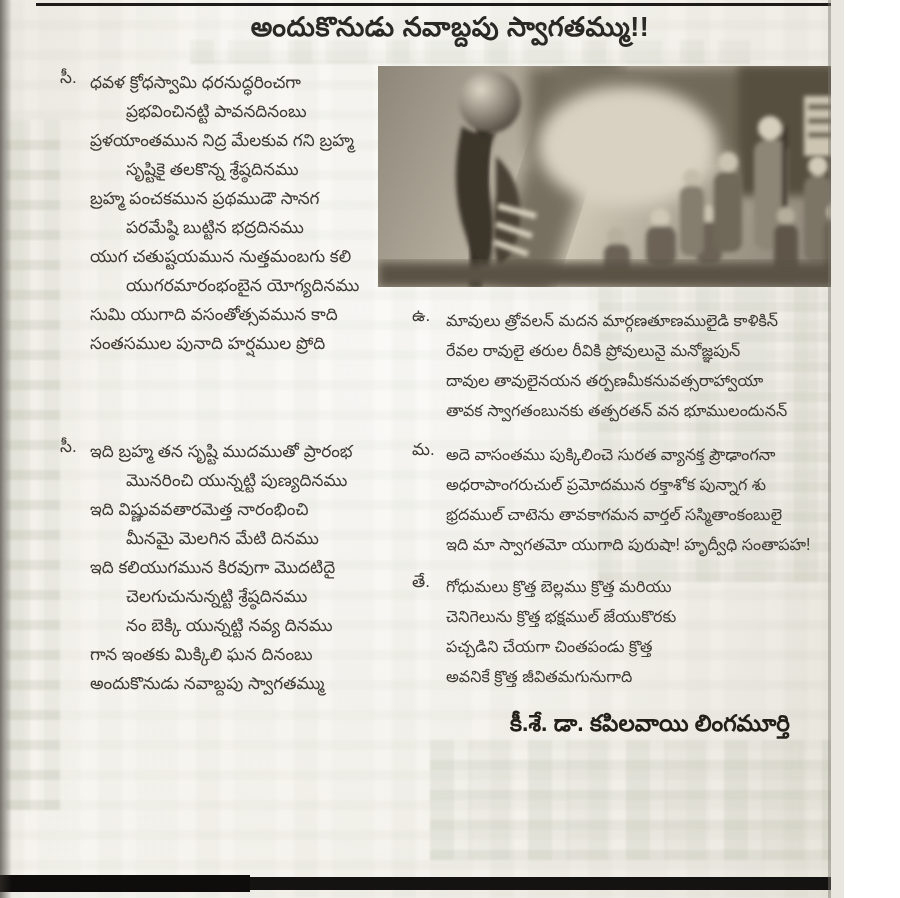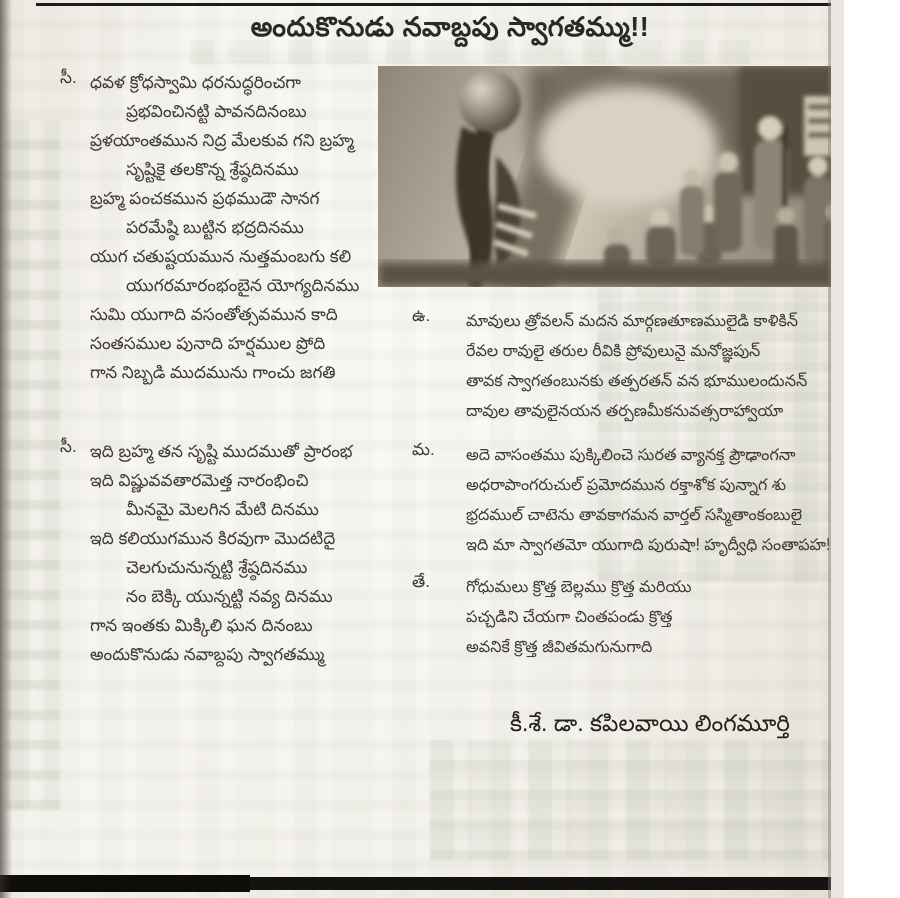--- a/index.html
+++ b/index.html
@@ -47,25 +47,25 @@
   .pline{font-size:17px;line-height:29px;color:#3d3933;white-space:nowrap;}
   .ind{margin-left:36px;}
 
   .st-l1{left:60px;top:68px;}
   .st-l2{left:60px;top:437px;}
 
   .col-right .pline{font-size:16px;line-height:30px;}
   .st-r1{left:412px;top:306px;width:476px;}
   .st-r2{left:412px;top:440px;width:476px;}
   .st-r3{left:412px;top:572px;width:476px;}
-  .st-r1 .lines,.st-r2 .lines,.st-r3 .lines{margin-left:54px;}
+  .st-r1 .lines,.st-r2 .lines,.st-r3 .lines{margin-left:34px;}
 
   .author{
     position:absolute;left:440px;top:710px;width:420px;text-align:center;
-    font-size:23px;font-weight:normal;color:#232119;
+    font-size:23px;font-weight:bold;color:#232119;
   }
 
   
   .photo{
     position:absolute;left:378px;top:66px;width:474px;height:221px;overflow:hidden;
     background:linear-gradient(115deg,#8e8678 0%,#b5ad9e 30%,#cdc5b4 48%,#a59d8e 70%,#857d6f 100%);
   }
   .photo .halftone{
     position:absolute;inset:0;opacity:.30;mix-blend-mode:multiply;
     background:repeating-radial-gradient(circle at 1px 1px, #423c33 0 .7px, transparent .7px 3px);
@@ -96,27 +96,27 @@
         <div class="pline">ధవళ క్రోధస్వామి ధరనుద్ధరించగా</div>
         <div class="pline ind">ప్రభవించినట్టి పావనదినంబు</div>
         <div class="pline">ప్రళయాంతమున నిద్ర మేలకువ గని బ్రహ్మ</div>
         <div class="pline ind">సృష్టికై తలకొన్న శ్రేష్ఠదినము</div>
         <div class="pline">బ్రహ్మ పంచకమున ప్రథముడౌ సానగ</div>
         <div class="pline ind">పరమేష్ఠి బుట్టిన భద్రదినము</div>
         <div class="pline">యుగ చతుష్టయమున నుత్తమంబగు కలి</div>
         <div class="pline ind">యుగరమారంభంబైన యోగ్యదినము</div>
         <div class="pline">సుమి యుగాది వసంతోత్సవమున కాది</div>
         <div class="pline">సంతసముల పునాది హర్షముల ప్రోది</div>
-        <div class="pline">గాన నిబ్బడి ముదమును గాంచు జగతి</div>
       </div>
     </div>
     <div class="stanza st-l2">
       <span class="marker">సీ.</span>
       <div class="lines">
         <div class="pline">ఇది బ్రహ్మ తన సృష్టి ముదముతో ప్రారంభ</div>
+        <div class="pline ind">మొనరించి యున్నట్టి పుణ్యదినము</div>
         <div class="pline">ఇది విష్ణువవతారమెత్త నారంభించి</div>
         <div class="pline ind">మీనమై మెలగిన మేటి దినము</div>
         <div class="pline">ఇది కలియుగమున కిరవుగా మొదటిదై</div>
         <div class="pline ind">చెలగుచునున్నట్టి శ్రేష్ఠదినము</div>
         <div class="pline ind">నం బెక్కి యున్నట్టి నవ్య దినము</div>
         <div class="pline">గాన ఇంతకు మిక్కిలి ఘన దినంబు</div>
         <div class="pline">అందుకొనుడు నవాబ్దపు స్వాగతమ్ము</div>
       </div>
     </div>
   </div>
@@ -191,37 +191,38 @@
     </svg>
     <div class="halftone"></div>
   </div>
 
   <div class="col-right">
     <div class="stanza st-r1">
       <span class="marker">ఉ.</span>
       <div class="lines">
         <div class="pline">మావులు త్రోవలన్ మదన మార్గణతూణములైడి కాళికిన్</div>
         <div class="pline">రేవల రావులై తరుల రీవికి ప్రోవులునై మనోజ్ఞపున్</div>
+        <div class="pline">దావుల తావులైనయన తర్పణమీకనువత్సరాహ్వాయా</div>
         <div class="pline">తావక స్వాగతంబునకు తత్పరతన్ వన భూములందునన్</div>
-        <div class="pline">దావుల తావులైనయన తర్పణమీకనువత్సరాహ్వాయా</div>
       </div>
     </div>
     <div class="stanza st-r2">
       <span class="marker">మ.</span>
       <div class="lines">
         <div class="pline">అదె వాసంతము పుక్కిలించె సురత వ్యానక్త ప్రౌఢాంగనా</div>
         <div class="pline">అధరాపాంగరుచుల్ ప్రమోదమున రక్తాశోక పున్నాగ శు</div>
         <div class="pline">భ్రదముల్ చాటెను తావకాగమన వార్తల్ సస్మితాంకంబులై</div>
         <div class="pline">ఇది మా స్వాగతమో యుగాది పురుషా! హృద్వీధి సంతాపహ!</div>
       </div>
     </div>
     <div class="stanza st-r3">
       <span class="marker">తే.</span>
       <div class="lines">
         <div class="pline">గోధుమలు క్రొత్త బెల్లము క్రొత్త మరియు</div>
+        <div class="pline">చెనిగెలును క్రొత్త భక్షముల్ జేయుకొరకు</div>
         <div class="pline">పచ్చడిని చేయగా చింతపండు క్రొత్త</div>
         <div class="pline">అవనికే క్రొత్త జీవితమగునుగాది</div>
       </div>
     </div>
     <div class="author">కీ.శే. డా. కపిలవాయి లింగమూర్తి</div>
   </div>
 
   <div class="bottom-bar"></div>
   <div class="bottom-bar-thick"></div>
   <div class="edge-left"></div>

